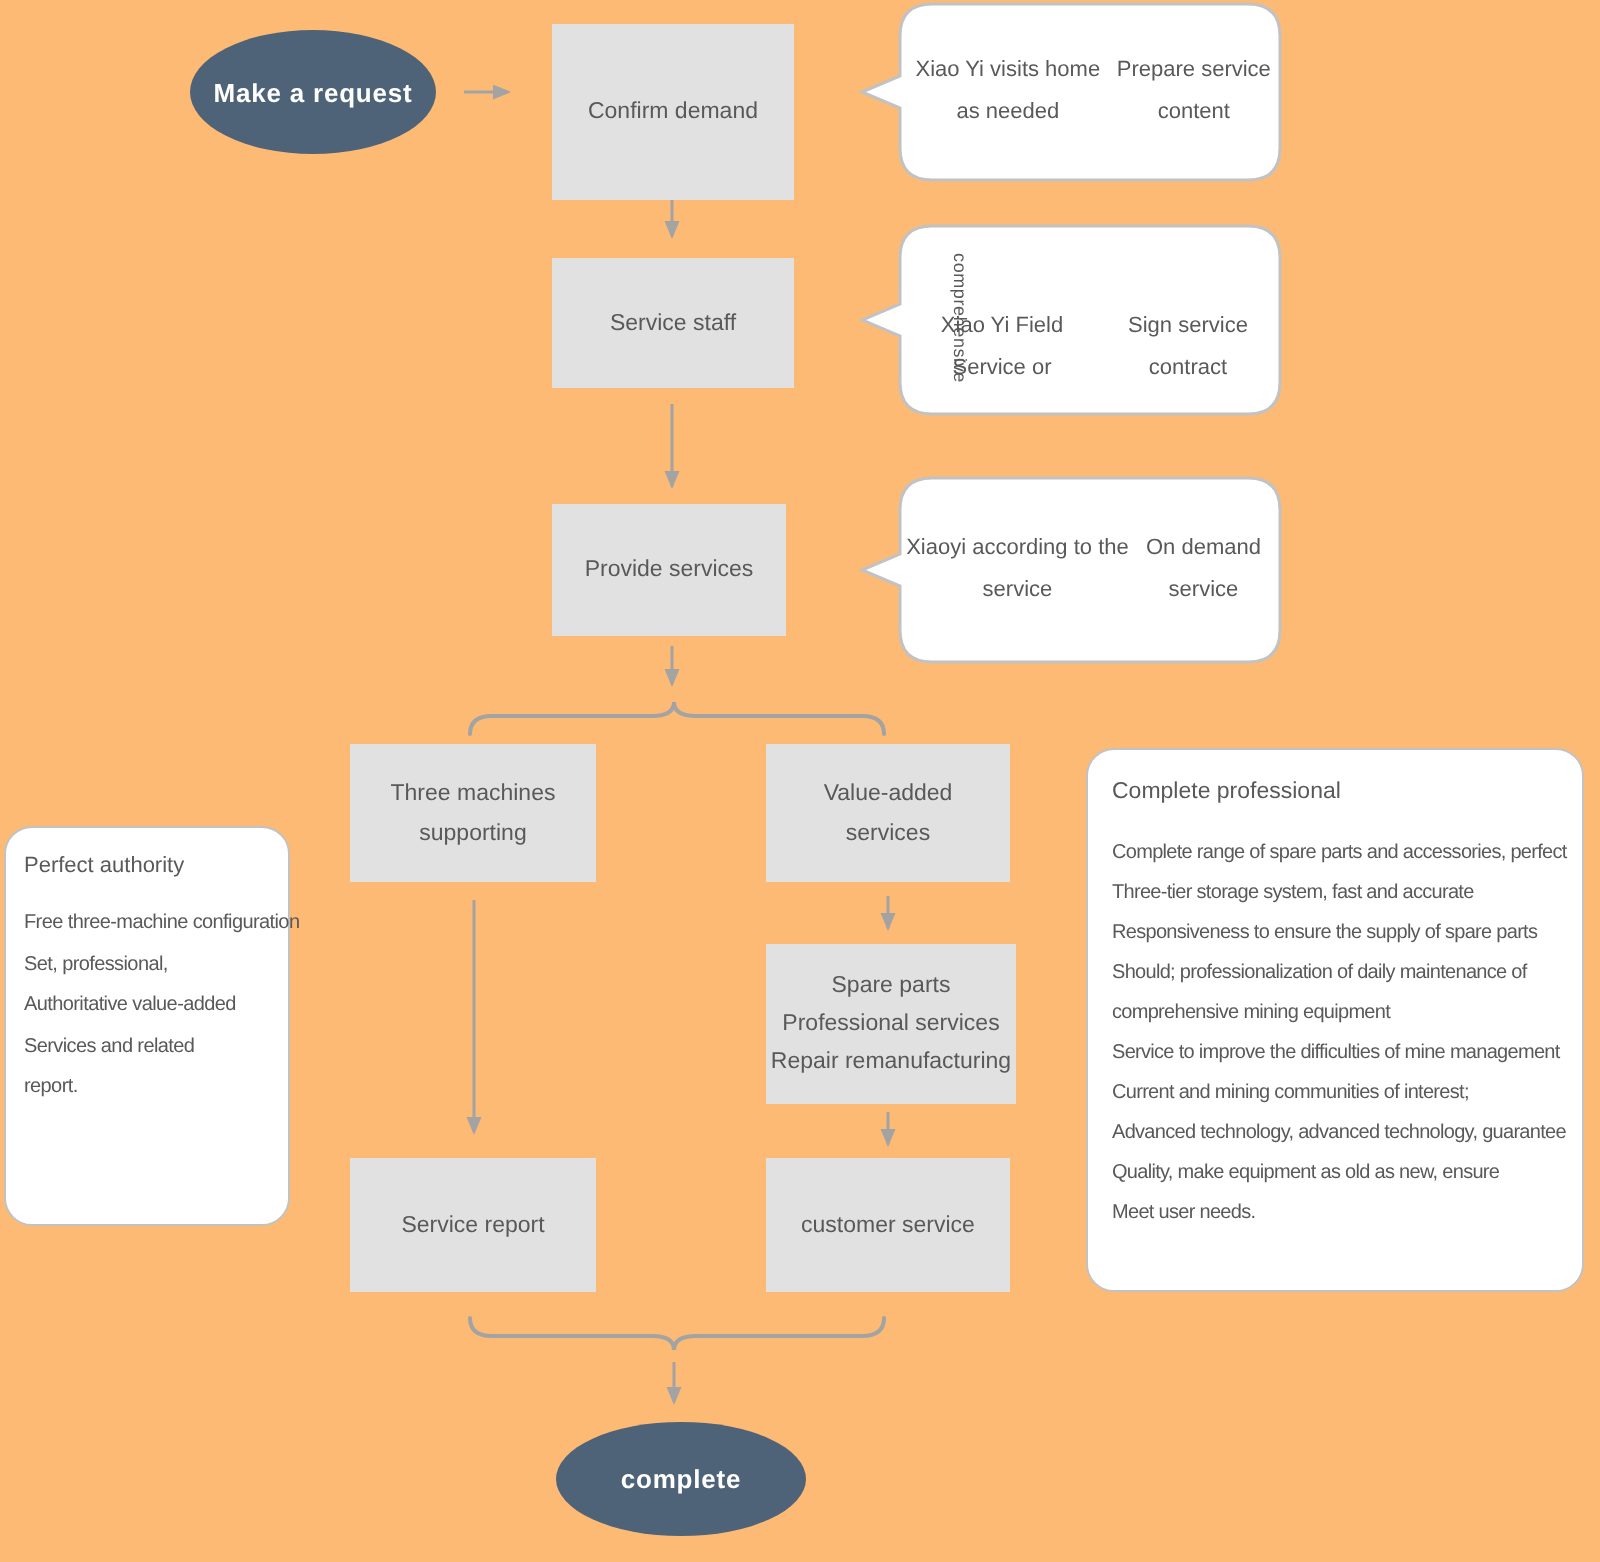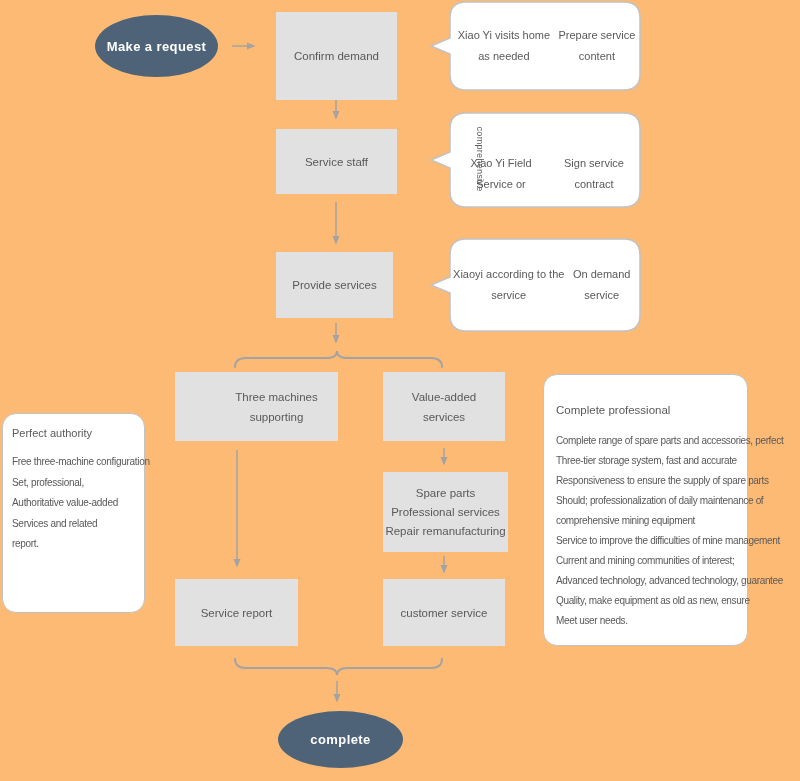--- a/index.html
+++ b/index.html
@@ -28,29 +28,29 @@
     transform:rotate(90deg);transform-origin:center center;
     font-size:9px;letter-spacing:.3px;text-align:center;color:#595959;white-space:nowrap;
   }
   .panel{
     position:absolute;border:1.5px solid #c2c2c2;border-radius:14px;background:#ffffff;
     box-sizing:border-box;color:#595959;
   }
   #p-left{left:2px;top:413px;width:143px;height:200px;padding:13px 3px 0 9px;}
   #p-left .panel-title{font-size:11px;margin-bottom:13px;}
   #p-left .panel-line{font-size:10px;line-height:20.5px;letter-spacing:-.3px;white-space:nowrap;}
-  #p-right{left:543px;top:374px;width:205px;height:272px;padding:29px 3px 0 12px;}
+  #p-right{left:543px;top:374px;width:249px;height:272px;padding:15px 3px 0 12px;}
   #p-right .panel-title{font-size:11.5px;margin-bottom:15px;}
   #p-right .panel-line{font-size:10px;line-height:20px;letter-spacing:-.35px;white-space:nowrap;}
   #e-start{left:95px;top:15px;width:123px;height:62px;}
   #e-end{left:278px;top:711px;width:125px;height:57px;}
   #n-confirm{left:276px;top:12px;width:121px;height:88px;}
   #n-staff{left:276px;top:129px;width:121px;height:65px;}
   #n-provide{left:276px;top:252px;width:117px;height:66px;justify-content:center;}
-  #n-three{left:175px;top:372px;width:123px;height:69px;padding-left:40px;}
+  #n-three{left:175px;top:372px;width:123px;height:69px;}
   #n-value{left:383px;top:372px;width:122px;height:69px;}
   #n-spare{left:383px;top:472px;width:125px;height:80px;line-height:19px;}
   #n-report{left:175px;top:579px;width:123px;height:67px;}
   #n-customer{left:383px;top:579px;width:122px;height:67px;}
   #c1{left:452px;top:2px;width:186px;height:88px;}
   #c2{left:452px;top:121px;width:186px;height:106px;}
   #c3{left:452px;top:239px;width:186px;height:92px;}
 </style>
 </head>
 <body>

